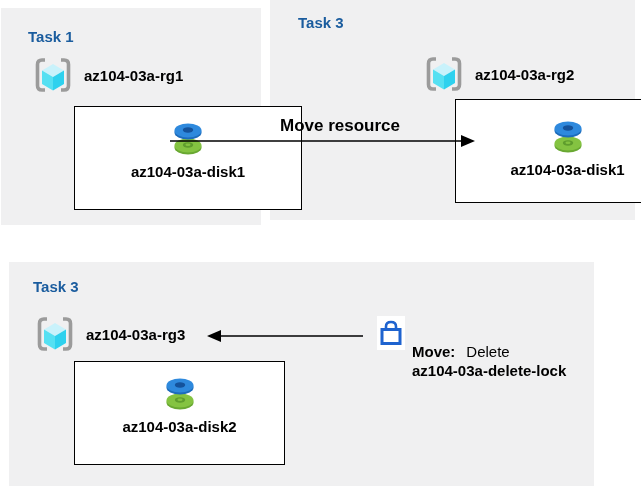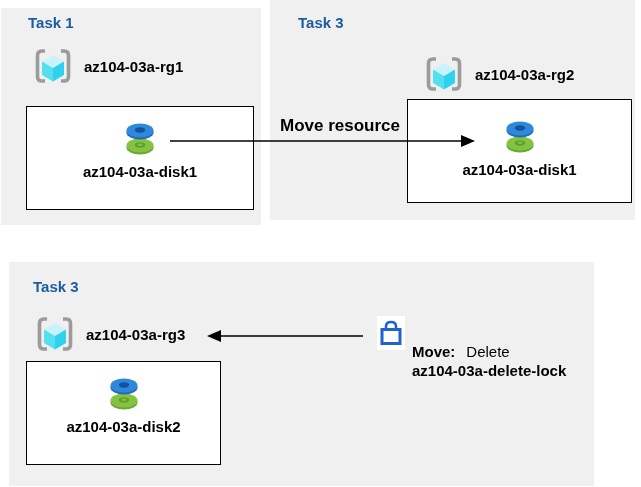--- a/index.html
+++ b/index.html
@@ -6,21 +6,21 @@
   #canvas{
     position:relative;width:641px;height:487px;background:#fff;overflow:hidden;
     font-family:"Liberation Sans",sans-serif;color:#000;
   }
   .panel{position:absolute;background:var(--panel_bg);}
   .task-title{position:absolute;font-size:15px;font-weight:bold;color:var(--heading_blue);white-space:nowrap;}
   .rg-row{position:absolute;display:flex;align-items:center;height:40px;}
   .rg-row .rg-label{margin-left:11px;font-size:15px;font-weight:bold;white-space:nowrap;}
   .res-box{
     position:absolute;background:#fff;border:1.5px solid var(--box_border);box-sizing:border-box;
-    display:flex;flex-direction:column;align-items:center;padding-top:12px;
+    display:flex;flex-direction:column;align-items:center;padding-top:12px;margin-left:48px;
   }
   .res-label{margin-top:6px;font-size:15px;font-weight:bold;white-space:nowrap;}
   #arrow-overlay{position:absolute;left:0;top:0;z-index:6;pointer-events:none;}
   .arrow-label{position:absolute;font-size:17px;font-weight:bold;white-space:nowrap;z-index:7;}
   .lock-chip{position:absolute;left:377px;top:316px;width:28px;height:34px;background:#fff;
     display:flex;align-items:center;justify-content:center;z-index:5;}
   .lock-name{position:absolute;left:412px;top:325px;font-size:15px;font-weight:bold;white-space:nowrap;margin-top:37px;}
   .lock-type{position:absolute;left:412px;top:343px;font-size:15px;white-space:nowrap;}
   .lock-type .t-label{font-weight:bold;}
   .lock-type .t-value{margin-left:11px;}
@@ -29,25 +29,25 @@
 <body>
 
 <div id="canvas">
 
   <div class="panel" style="left:1px;top:8px;width:260px;height:217px;"></div>
 
   <div class="panel" style="left:270px;top:0px;width:365px;height:220px;"></div>
 
   <div class="panel" style="left:9px;top:262px;width:585px;height:224px;"></div>
 
-  <div class="task-title" style="left:28px;top:14px;text-align:center;">Task 1</div>
+  <div class="task-title" style="left:28px;top:28px;text-align:center;">Task 1</div>
   <div class="task-title" style="left:298px;top:14px;">Task 3</div>
   <div class="task-title" style="left:33px;top:278px;">Task 3</div>
 
-  <div class="rg-row" style="left:33px;top:46px;text-align:center;">
+  <div class="rg-row" style="left:33px;top:55px;text-align:center;">
     <svg width="40" height="40" viewBox="0 0 40 40">
       <path d="M12 5 H9 Q4.5 5 4.5 9.5 V30.5 Q4.5 35 9 35 H12" fill="none" style="stroke:var(--bracket_gray)" stroke-width="3.6"></path>
       <path d="M28 5 H31 Q35.5 5 35.5 9.5 V30.5 Q35.5 35 31 35 H28" fill="none" style="stroke:var(--bracket_gray)" stroke-width="3.6"></path>
       <polygon points="20,9 31,15.5 20,22 9,15.5" style="fill:var(--cube_top)"></polygon>
       <polygon points="9,15.5 20,22 20,35.5 9,29" style="fill:var(--cube_left)"></polygon>
       <polygon points="31,15.5 20,22 20,35.5 31,29" style="fill:var(--cube_right)"></polygon>
     </svg>
     <span class="rg-label">az104-03a-rg1</span>
   </div>
 
@@ -92,21 +92,21 @@
       <ellipse cx="18" cy="26.5" rx="13.5" ry="7" style="fill:var(--disk_green_top)"></ellipse>
       <ellipse cx="18" cy="26" rx="5.2" ry="2.7" style="fill:var(--disk_green_hole)"></ellipse>
       <ellipse cx="18" cy="25.8" rx="2.6" ry="1.2" style="fill:var(--disk_green_top)"></ellipse>
       <ellipse cx="18" cy="13.5" rx="13.5" ry="7" style="fill:var(--disk_blue_side)"></ellipse>
       <ellipse cx="18" cy="11.5" rx="13.5" ry="7" style="fill:var(--disk_blue_top)"></ellipse>
       <ellipse cx="18" cy="11" rx="5.2" ry="2.7" style="fill:var(--disk_blue_hole)"></ellipse>
     </svg>
     <span class="res-label">az104-03a-disk1</span>
   </div>
 
-  <div class="res-box" style="left:26px;top:361px;width:195px;height:104px;">
+  <div class="res-box" style="left:26px;top:361px;width:211px;height:104px;">
     <svg width="36" height="38" viewBox="0 0 36 38">
       <ellipse cx="18" cy="28.5" rx="13.5" ry="7" style="fill:var(--disk_green_side)"></ellipse>
       <ellipse cx="18" cy="26.5" rx="13.5" ry="7" style="fill:var(--disk_green_top)"></ellipse>
       <ellipse cx="18" cy="26" rx="5.2" ry="2.7" style="fill:var(--disk_green_hole)"></ellipse>
       <ellipse cx="18" cy="25.8" rx="2.6" ry="1.2" style="fill:var(--disk_green_top)"></ellipse>
       <ellipse cx="18" cy="13.5" rx="13.5" ry="7" style="fill:var(--disk_blue_side)"></ellipse>
       <ellipse cx="18" cy="11.5" rx="13.5" ry="7" style="fill:var(--disk_blue_top)"></ellipse>
       <ellipse cx="18" cy="11" rx="5.2" ry="2.7" style="fill:var(--disk_blue_hole)"></ellipse>
     </svg>
     <span class="res-label">az104-03a-disk2</span>

